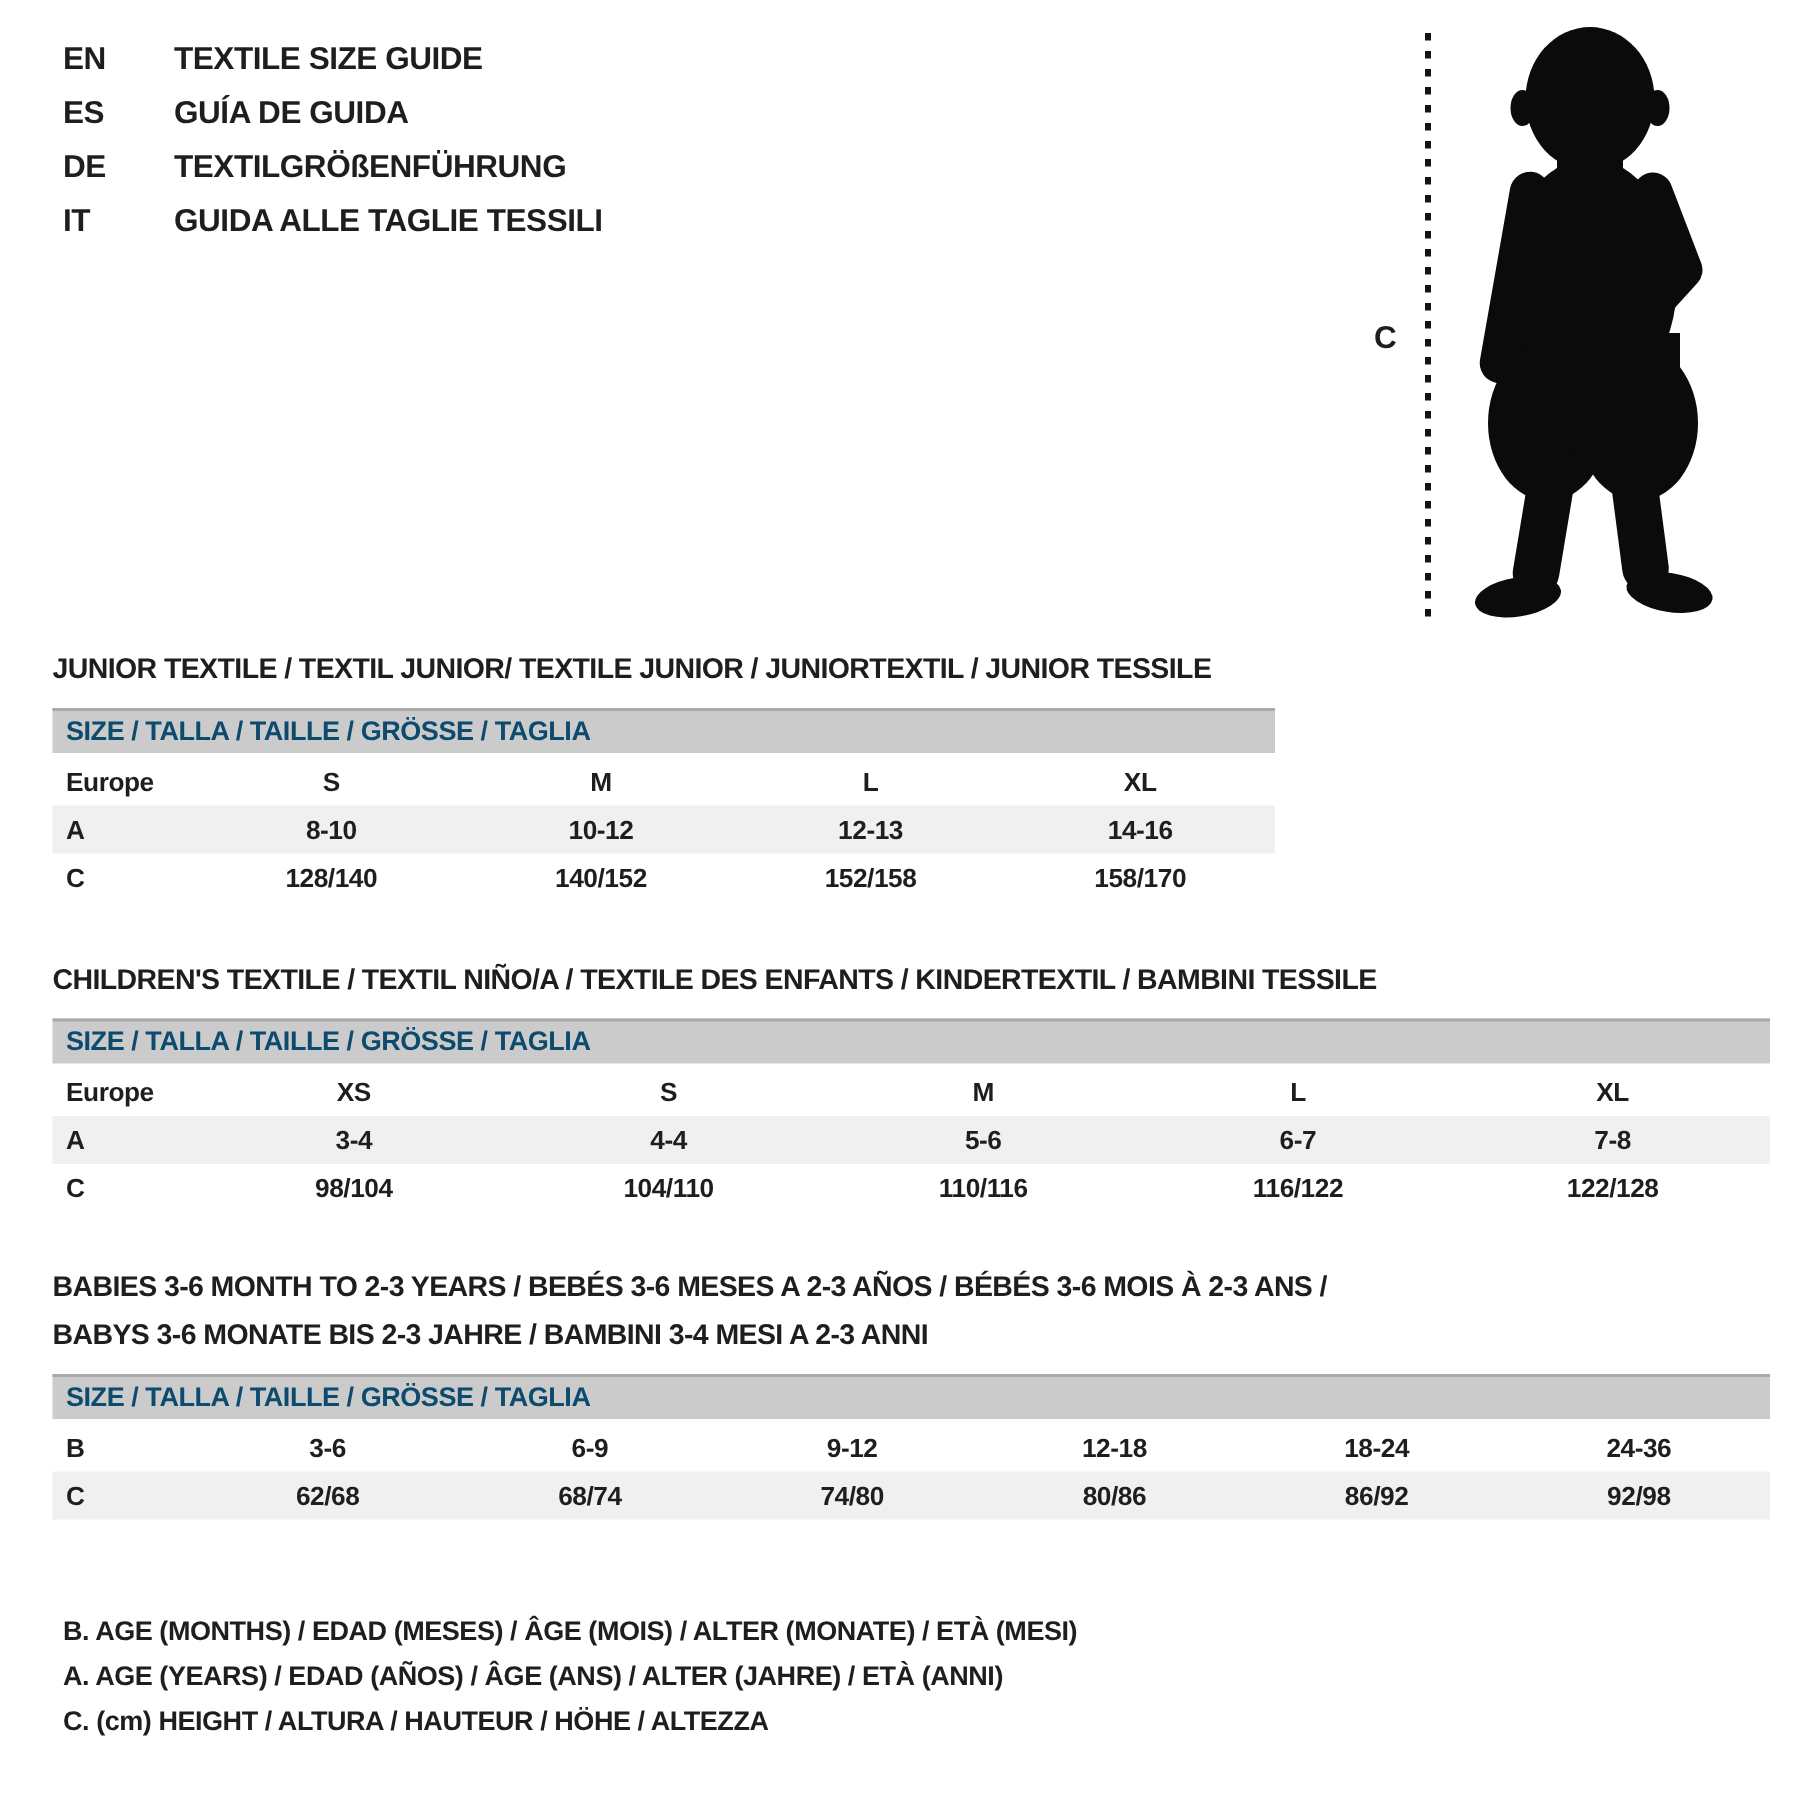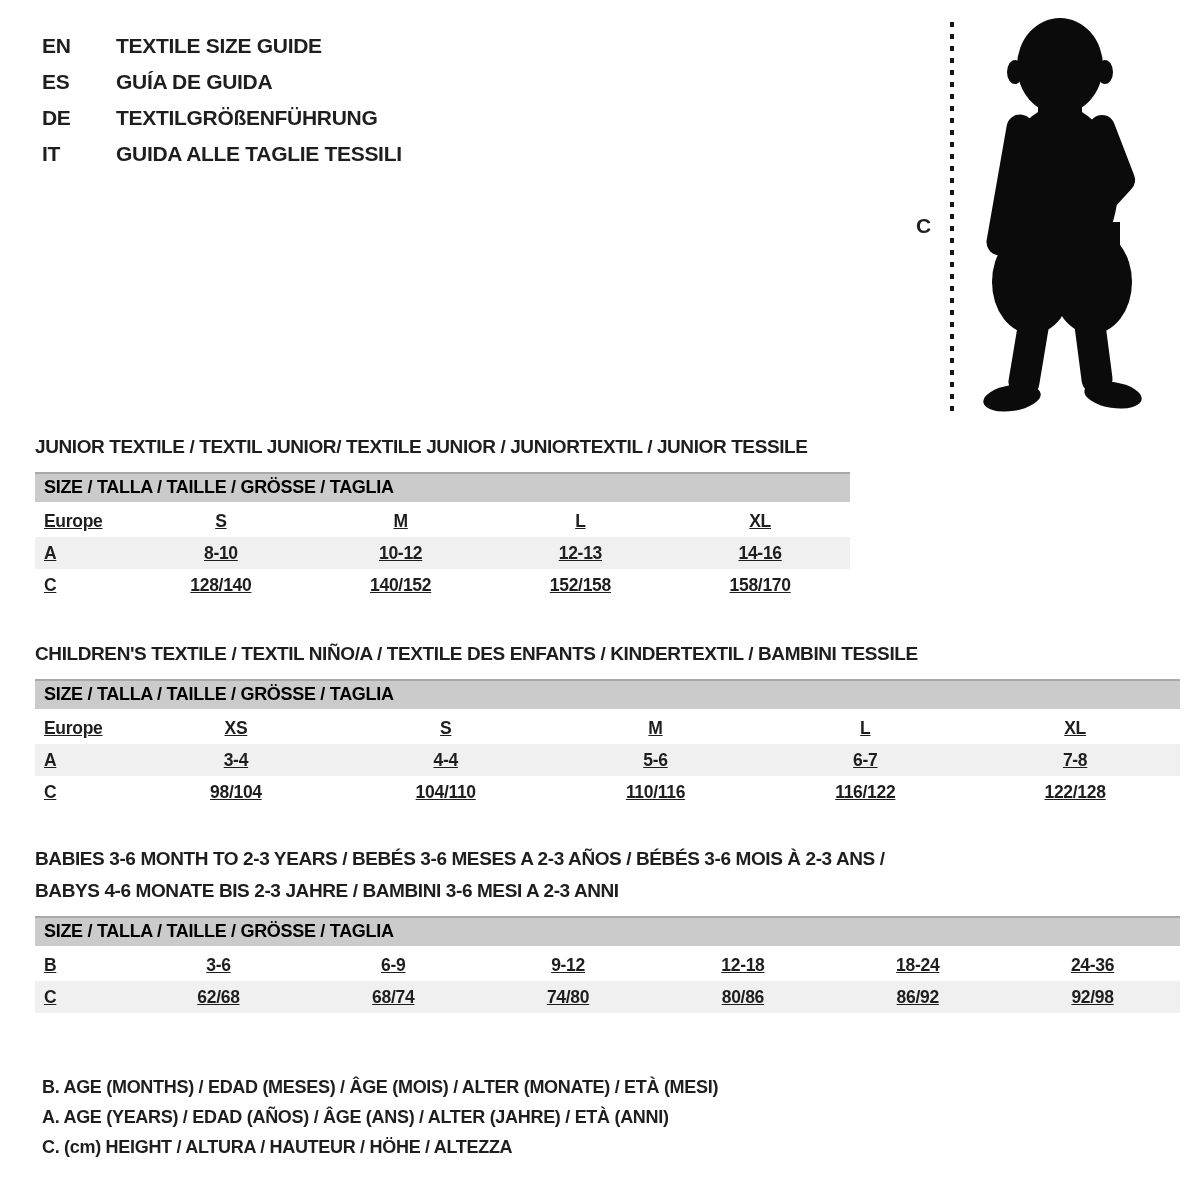--- a/index.html
+++ b/index.html
@@ -5,45 +5,45 @@
   html,body{margin:0;padding:0;}
   body{
     width:1200px;height:1200px;position:relative;overflow:hidden;
     background:#ffffff;
     font-family:"Liberation Sans","DejaVu Sans",sans-serif;
     color:#1e1e1e;
     -webkit-font-smoothing:antialiased;
   }
   
   .lang-block{position:absolute;left:42px;top:28px;}
-  .lang-row{display:flex;height:36px;align-items:center;}
+  .lang-row{display:flex;height:36px;}
   .lang-code{width:74px;font-size:21px;font-weight:700;letter-spacing:-0.3px;}
   .lang-label{font-size:21px;font-weight:700;letter-spacing:-0.3px;white-space:nowrap;}
 
   
   .figure{position:absolute;left:900px;top:8px;width:292px;height:414px;}
   .figure svg{position:absolute;left:0;top:0;}
   .height-label{position:absolute;left:16px;top:206px;font-size:21px;font-weight:700;}
 
   
   .size-section{position:absolute;left:35px;}
   .section-junior{top:436px;width:815px;}
   .section-children{top:643px;width:1145px;}
   .section-babies{top:848px;width:1145px;}
   .sec-title{margin-bottom:14px;}
   .title-line{font-size:19px;font-weight:700;line-height:22px;letter-spacing:-0.4px;
               margin-bottom:10px;white-space:nowrap;}
   .title-line:empty{display:none;}
   .size-bar{height:30px;line-height:27px;box-sizing:border-box;
             background:#cbcbcb;border-top:2px solid #a9a9a9;
-            padding-left:9px;font-size:18px;font-weight:700;color:#000000;
+            padding-left:9px;font-size:18px;font-weight:700;color:#0c4a6e;
             letter-spacing:-0.3px;}
   .tbody{margin-top:3px;}
   .trow{display:flex;height:32px;align-items:center;
-        font-size:17.5px;font-weight:700;letter-spacing:-0.3px;text-decoration:underline;}
+        font-size:17.5px;font-weight:700;letter-spacing:-0.3px;}
   .trow.shaded{background:#f0f0f0;}
   .tlabel{width:96px;padding-left:9px;box-sizing:border-box;}
   .tcell{flex:1;text-align:center;}
 
   
   .legend{position:absolute;left:42px;top:1072px;}
   .legend-line{font-size:18px;font-weight:700;line-height:30px;
                letter-spacing:-0.3px;white-space:nowrap;}
 </style>
 </head>
@@ -160,21 +160,21 @@
         <div class="tcell">110/116</div>
         <div class="tcell">116/122</div>
         <div class="tcell">122/128</div>
       </div>
     </div>
 </section>
 
 <section class="size-section section-babies">
   <div class="sec-title">
     <div class="title-line">BABIES 3-6 MONTH TO 2-3 YEARS / BEBÉS 3-6 MESES A 2-3 AÑOS / BÉBÉS 3-6 MOIS À 2-3 ANS /</div>
-    <div class="title-line">BABYS 4-6 MONATE BIS 2-3 JAHRE / BAMBINI 3-6 MESI A 2-3 ANNI</div>
+    <div class="title-line">BABYS 3-6 MONATE BIS 2-3 JAHRE / BAMBINI 3-4 MESI A 2-3 ANNI</div>
   </div>
   <div class="size-bar">SIZE / TALLA / TAILLE / GRÖSSE / TAGLIA</div>
   <div class="tbody">
       <div class="trow">
         <div class="tlabel">B</div>
         <div class="tcell">3-6</div>
         <div class="tcell">6-9</div>
         <div class="tcell">9-12</div>
         <div class="tcell">12-18</div>
         <div class="tcell">18-24</div>

